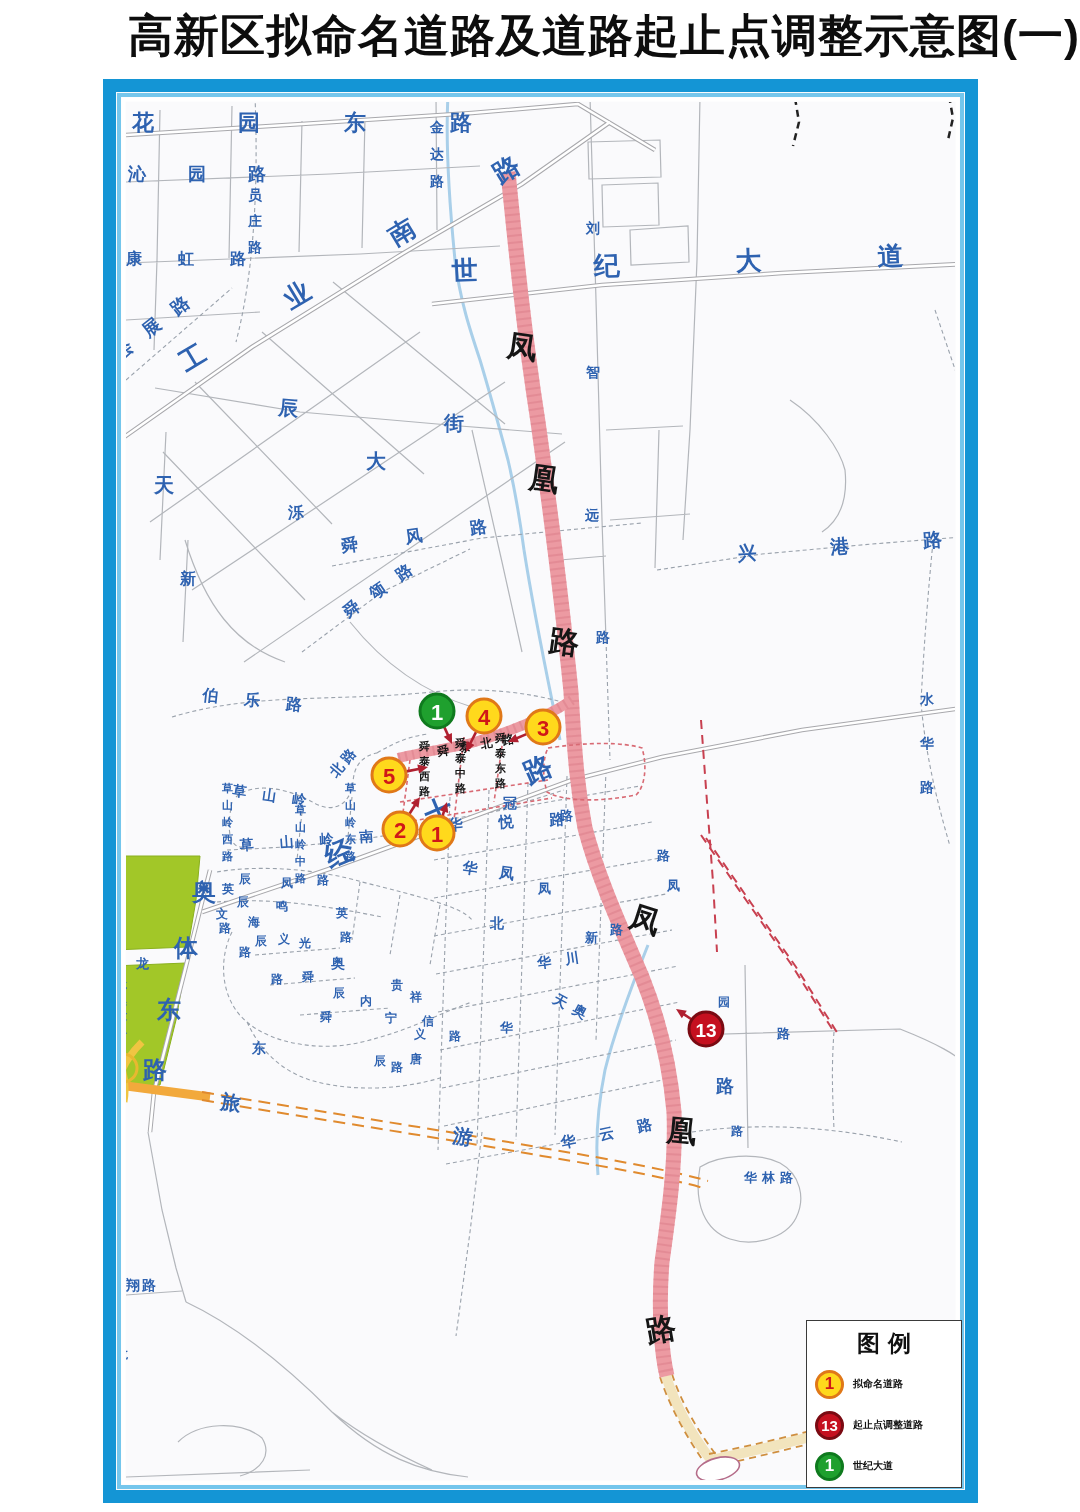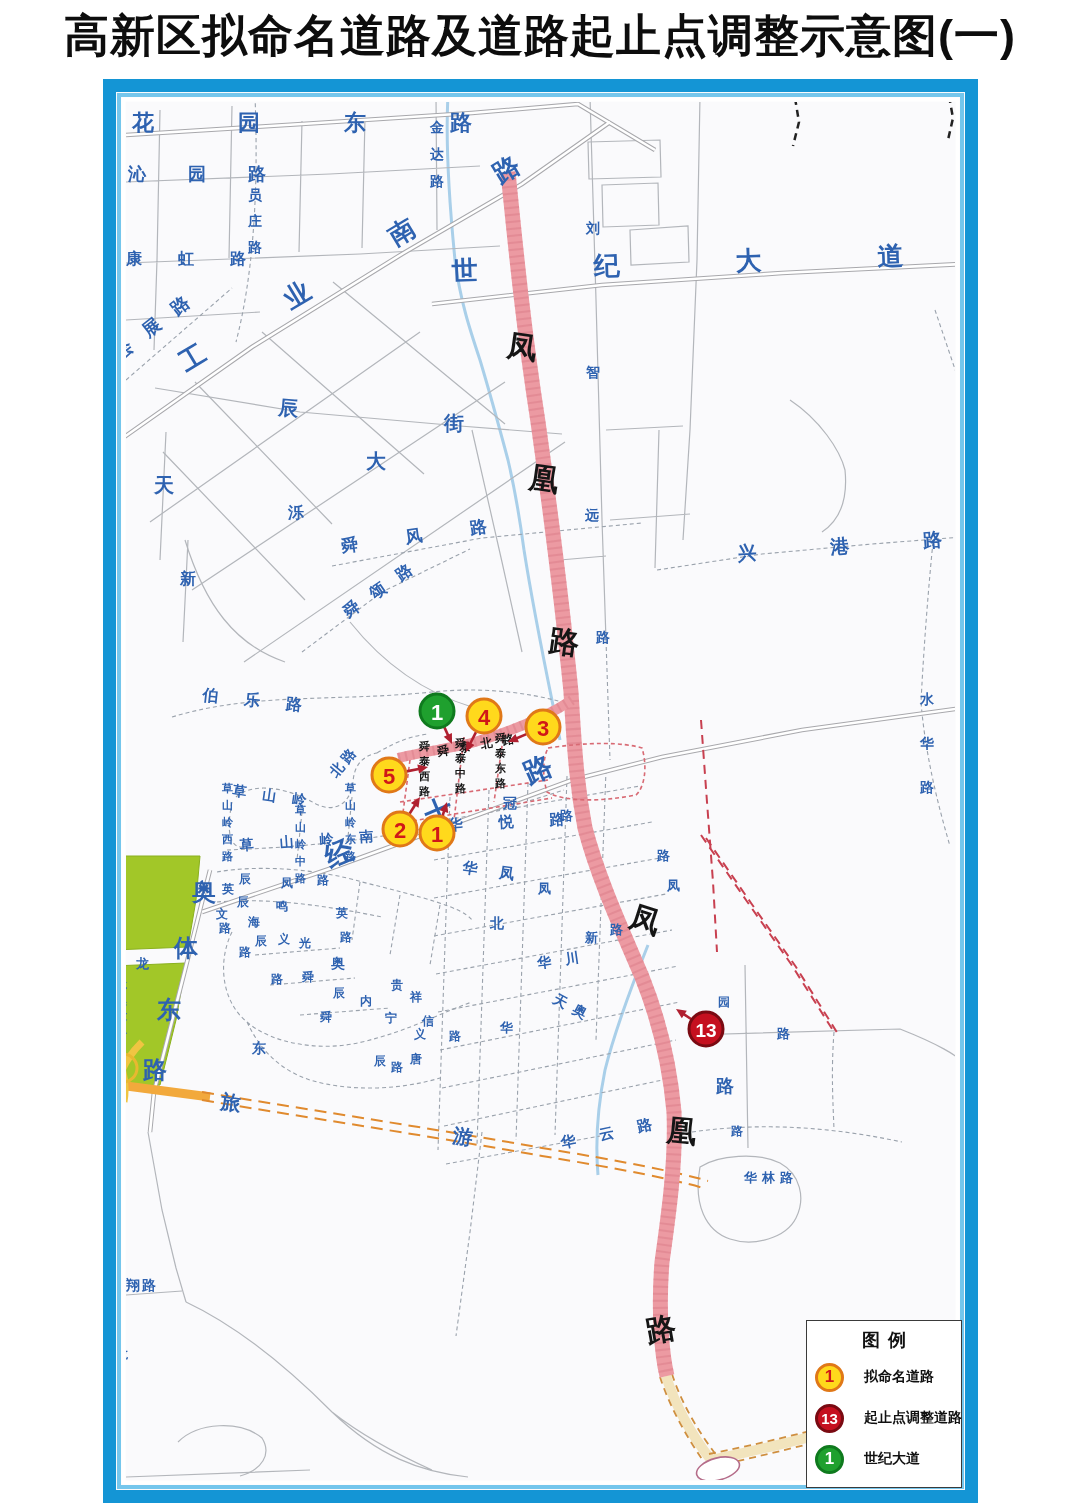--- a/index.html
+++ b/index.html
@@ -1,32 +1,32 @@
 <!DOCTYPE html>
 <html><head>
 <meta charset="utf-8">
 <style>
   html,body{margin:0;padding:0;background:#ffffff;}
   body{width:1080px;height:1512px;position:relative;overflow:hidden;
        font-family:"Liberation Sans","DejaVu Sans",sans-serif;}
-  .title{position:absolute;top:6px;left:0;width:1080px;text-align:center;
+  .title{position:absolute;top:6px;left:0;width:1080px;text-align:right;
          font-size:45px;font-weight:800;color:#0d0d0d;letter-spacing:1px;}
   svg text{font-family:"Liberation Sans","DejaVu Sans",sans-serif;}
   .legend{position:absolute;left:806px;top:1320px;width:156px;height:168px;
           background:#ffffff;border:1.5px solid #3a3a3a;box-sizing:border-box;z-index:5;}
-  .legend-title{text-align:center;font-size:18px;font-weight:700;color:#111;
+  .legend-title{text-align:center;font-size:23px;font-weight:700;color:#111;
                 margin-top:7px;letter-spacing:8px;padding-left:8px;}
   .legend-row{display:flex;align-items:center;margin:9px 0 0 8px;height:32px;}
   .lg-circle{width:29px;height:29px;border-radius:50%;flex:0 0 29px;
              display:flex;align-items:center;justify-content:center;
              font-weight:800;font-size:17px;box-sizing:border-box;}
   .lg-yellow{background:#ffd91c;border:3px solid #e07818;color:#d01818;}
   .lg-red{background:#c5101f;border:3px solid #7a0a12;color:#ffffff;font-size:15px;}
   .lg-green{background:#1fa02e;border:3px solid #0f7a1e;color:#ffffff;}
-  .lg-label{font-size:14px;font-weight:700;color:#111;margin-left:20px;white-space:nowrap;}
+  .lg-label{font-size:10px;font-weight:700;color:#111;margin-left:9px;white-space:nowrap;}
 </style>
 </head>
 <body>
 
 <div class="title">高新区拟命名道路及道路起止点调整示意图(一)</div>
 
 <svg width="1080" height="1512" viewBox="0 0 1080 1512" style="position:absolute;top:0;left:0;">
   <defs>
     <clipPath id="mapclip">
         <rect x="126" y="102" width="829" height="1378"></rect>

